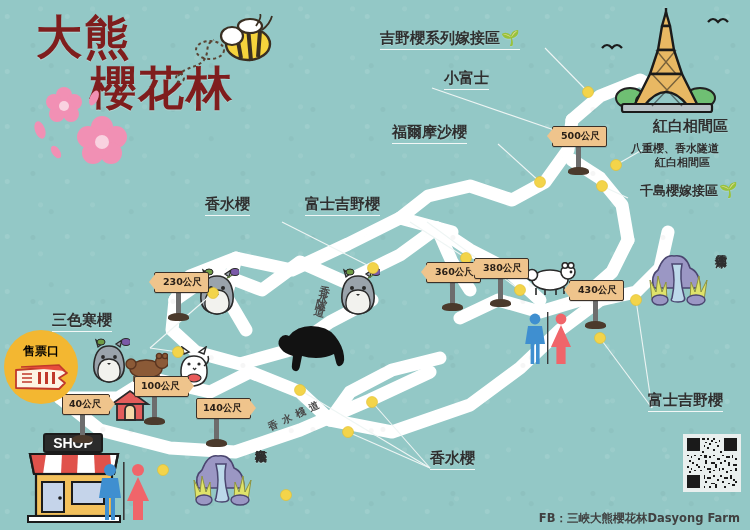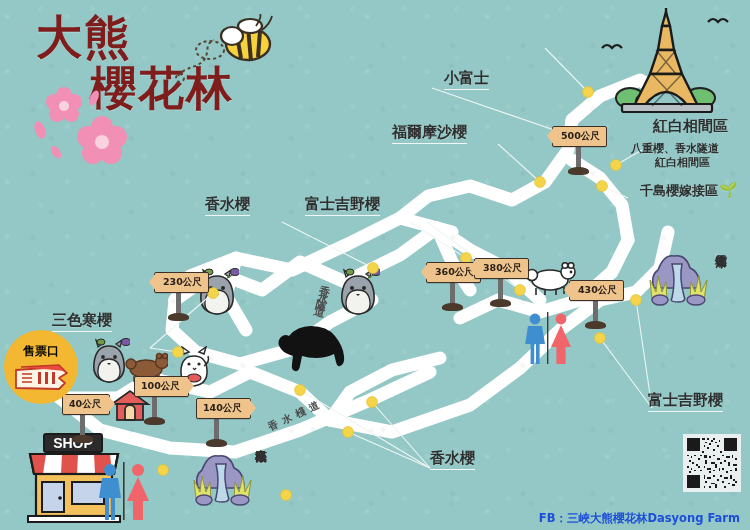--- a/index.html
+++ b/index.html
@@ -87,21 +87,21 @@
   .ticket-badge{
     position:absolute;z-index:6;width:74px;height:74px;border-radius:50%;
     background:#f3b731;display:flex;flex-direction:column;
     align-items:center;justify-content:center;
   }
   .ticket-badge .tt{font-size:12px;font-weight:700;color:#000000;margin-bottom:2px;}
 
   
   .footer{
     position:absolute;z-index:7;right:10px;bottom:4px;text-align:center;
-    color:#1d4ed8;font-weight:700;
+    color:#404040;font-weight:700;
   }
   .footer .f1{font-size:11.5px;line-height:15px;}
   .footer .f2{font-size:11.5px;line-height:15px;}
   .qr{
     position:absolute;z-index:7;right:9px;bottom:38px;width:54px;height:54px;
     background:#e9efee;padding:2px;
   }
 </style>
 </head>
 <body>
@@ -231,20 +231,23 @@
       </g>
       <path d="M70,2 L70,8" stroke="#1b1b1b" stroke-width="2.4"></path>
       <path d="M48,100 q22,-28 44,0" fill="#93c8c6" stroke="#1b1b1b" stroke-width="2.4"></path>
       <rect x="26" y="98" width="90" height="8" rx="2" fill="#b8c2c6" stroke="#1b1b1b" stroke-width="2.2"></rect>
       <path d="M60,44 L80,68 M80,44 L60,68 M56,68 L86,100 M86,68 L56,100" stroke="#1b1b1b" stroke-width="1.4" fill="none" opacity=".55"></path>
       <path d="M6,42 q5,-6 10,0 q5,-6 10,0" stroke="#1b1b1b" stroke-width="2.2" fill="none"></path>
       <path d="M112,16 q5,-6 10,0 q5,-6 10,0" stroke="#1b1b1b" stroke-width="2.2" fill="none"></path>
     </g>
   </svg>
 
+  <div class="lbl" style="left:380px;top:30px">
+    <span>吉野櫻系列嫁接區</span><span class="sprout">🌱</span>
+  </div>
   <div class="lbl" style="left:444px;top:70px">小富士</div>
   <div class="lbl" style="left:392px;top:124px">福爾摩沙櫻</div>
   <div class="lbl" style="left:205px;top:196px">香水櫻</div>
   <div class="lbl" style="left:305px;top:196px">富士吉野櫻</div>
 
   <div class="lbl" style="left:653px;top:118px;border-bottom:none">紅白相間區</div>
   <div class="lbl sm" style="left:631px;top:142px">八重櫻、香水隧道</div>
   <div class="lbl sm" style="left:655px;top:156px">紅白相間區</div>
 
   <div class="lbl" style="left:640px;top:182px;border-bottom:none;font-size:13px">

